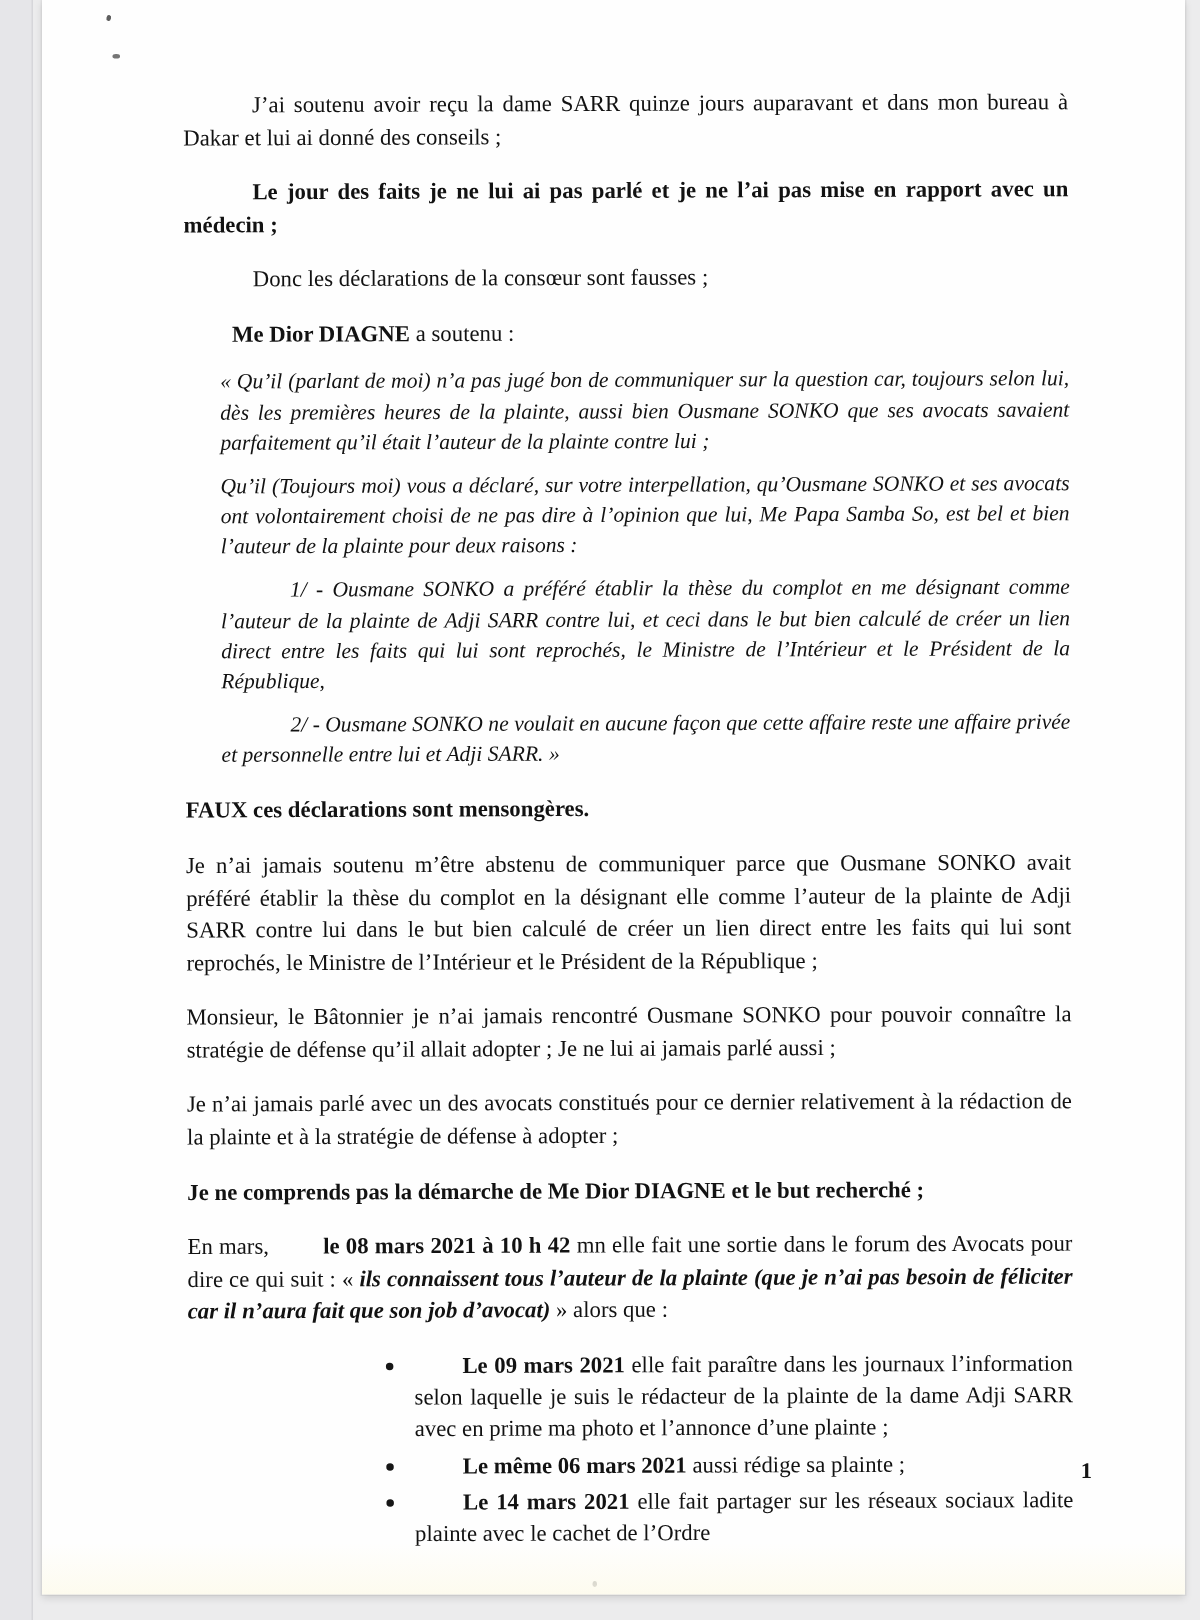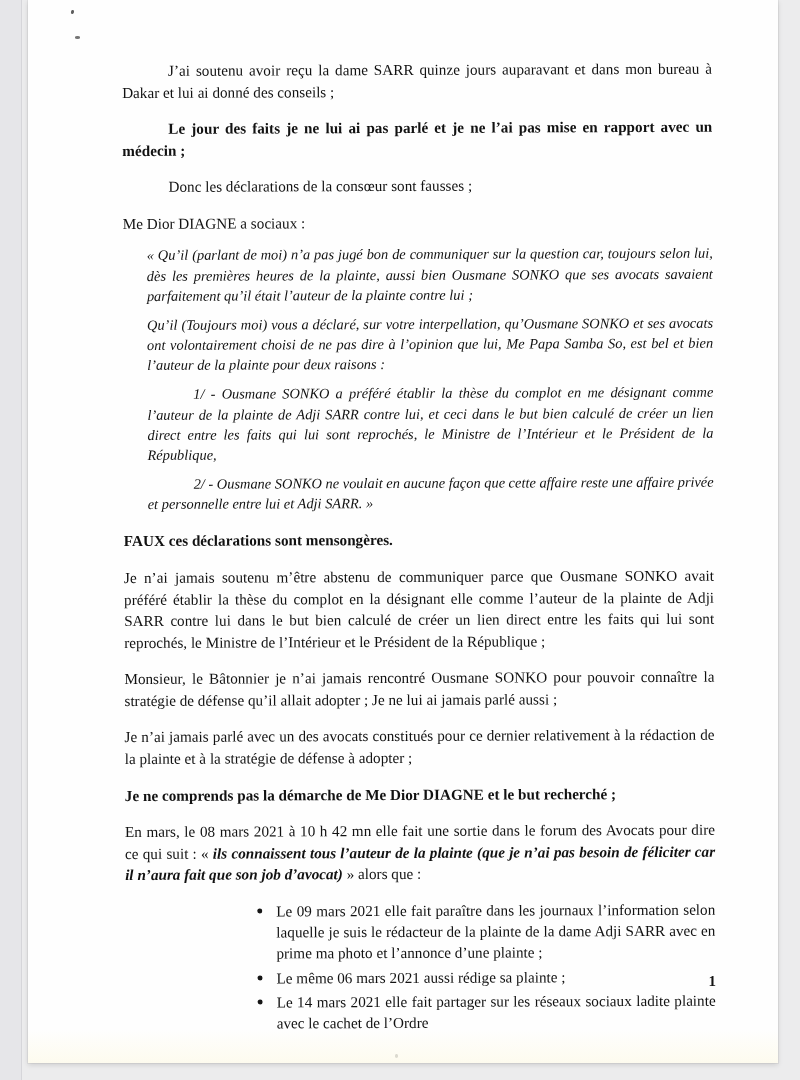--- a/index.html
+++ b/index.html
@@ -43,20 +43,21 @@
 
   
   .paper {
     position: absolute;
     left: 28px;
     top: 0;
     width: 750px;
     height: 1063px;
     background: #fefefe;
     box-shadow: 0 2px 5px rgba(0,0,0,0.13), 0 0 0 1px rgba(0,0,0,0.045);
+    padding-left: 12px;
   }
   
   .paper::after {
     content: "";
     position: absolute;
     left: 0;
     bottom: 0;
     width: 100%;
     height: 34px;
     background: linear-gradient(to bottom, rgba(255,253,244,0) 0%, rgba(253,250,233,0.75) 100%);
@@ -87,21 +88,21 @@
     
     transform: rotate(-0.22deg);
     transform-origin: 0 0;
   }
 
   p { margin: 0; }
 
   .para { margin-bottom: 15px; text-indent: 46px; }
   .para.no-indent { text-indent: 0; }
 
-  .b { font-weight: normal; }
+  .b { font-weight: bold; margin-left: 32px; }
   .i { font-style: italic; }
   .bi { font-weight: bold; font-style: italic; }
 
   
   .statement {
     margin-bottom: 15px;
     font-weight: bold;
     text-indent: 46px;
   }
   .statement.flush { text-indent: 0; }
@@ -174,21 +175,21 @@
 
     <div class="doc">
 
       <p class="para">J’ai soutenu avoir reçu la dame SARR quinze jours auparavant et dans mon bureau à Dakar et lui ai donné des conseils ;</p>
 
       <p class="statement">Le jour des faits je ne lui ai pas parlé et je ne l’ai pas mise en rapport avec un médecin ;</p>
 
       <p class="para">Donc les déclarations de la consœur sont fausses ;</p>
 
       <p class="speaker">
-        <span class="b">Me Dior DIAGNE</span><span> a sociaux :</span>
+        <span class="b">Me Dior DIAGNE</span><span> a soutenu :</span>
       </p>
 
       <div class="quote-group">
 
         <p class="quote">
           <span class="i">« Qu’il</span><span> (parlant de moi) </span><span class="i">n’a pas jugé bon de communiquer sur la question car, toujours selon lui, dès les premières heures de la plainte, aussi bien Ousmane SONKO que ses avocats savaient parfaitement qu’il était l’auteur de la plainte contre lui ;</span>
         </p>
 
         <p class="quote">
           <span class="i">Qu’il</span><span> (Toujours moi) </span><span class="i">vous a déclaré, sur votre interpellation, qu’Ousmane SONKO et ses avocats ont volontairement choisi de ne pas dire à l’opinion que lui, Me Papa Samba So, est bel et bien l’auteur de la plainte pour deux raisons :</span>

